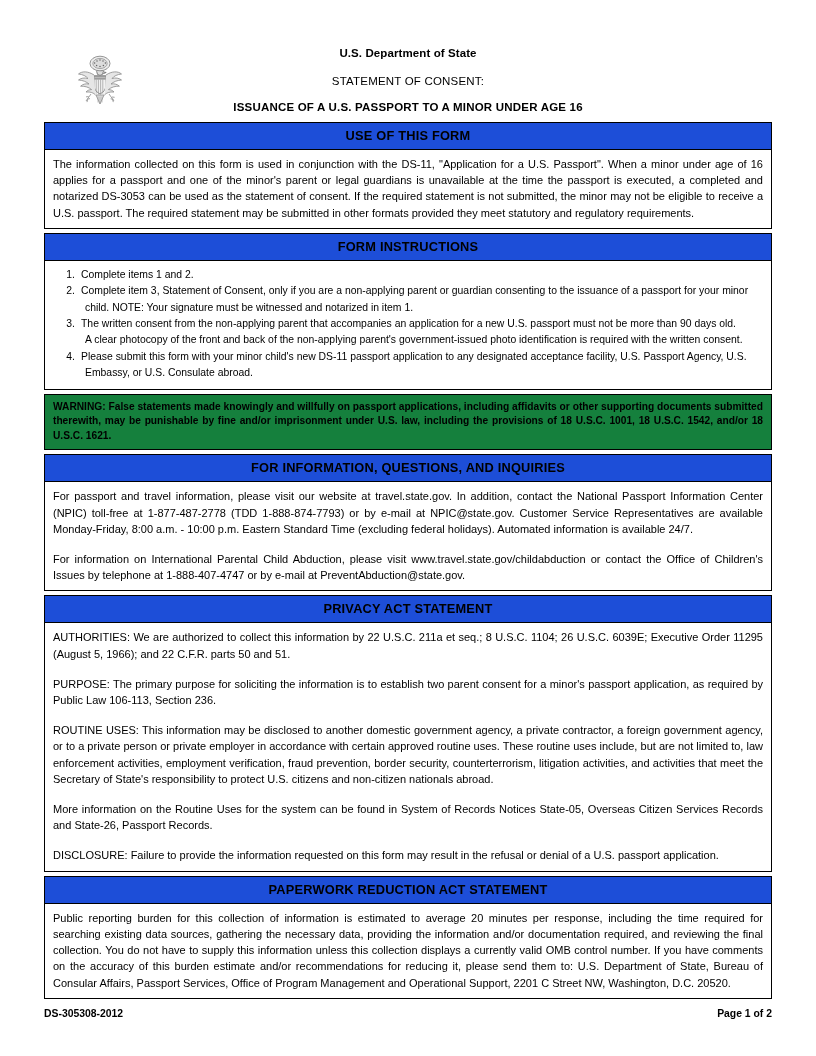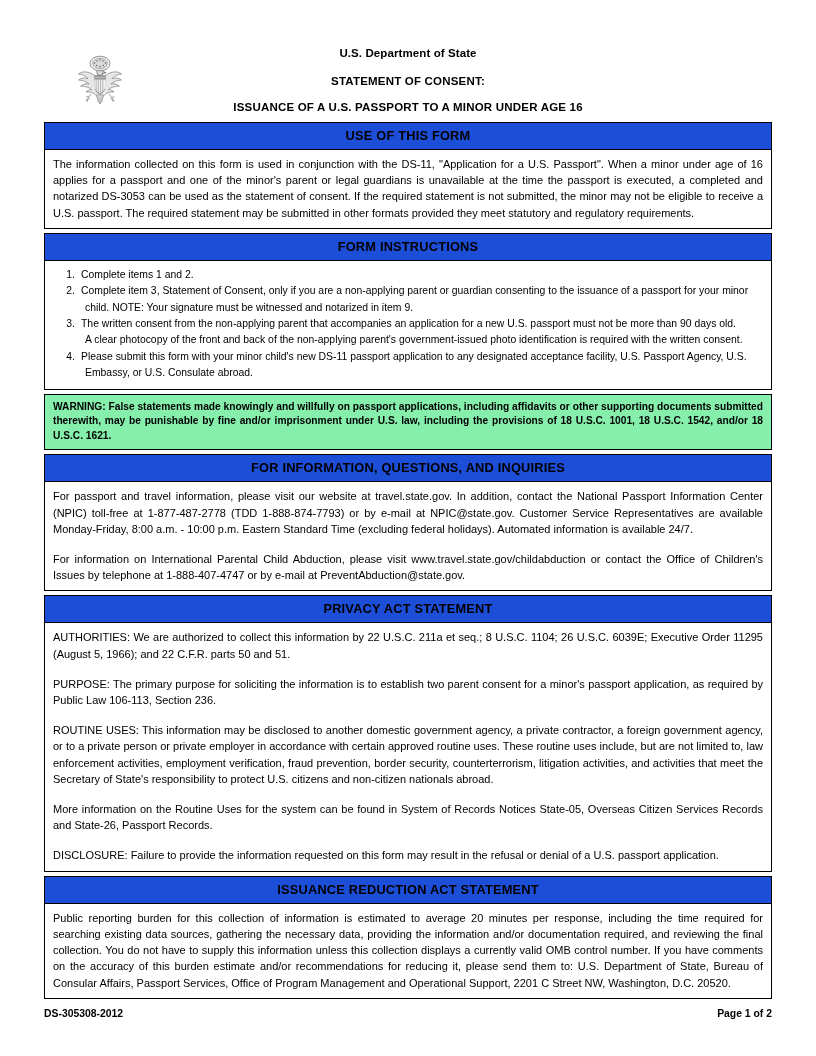--- a/index.html
+++ b/index.html
@@ -42,21 +42,21 @@
   }
   .title-line-1 {
     font-size: 11.5px;
     font-weight: bold;
     letter-spacing: 0.1px;
     line-height: 14px;
     margin-bottom: 14px;
   }
   .title-line-2 {
     font-size: 11.5px;
-    font-weight: bold;
+    font-weight: normal;
     letter-spacing: 0.2px;
     line-height: 14px;
     margin-bottom: 12px;
   }
   .title-line-3 {
     font-size: 11.5px;
     font-weight: bold;
     letter-spacing: 0.2px;
     line-height: 14px;
   }
@@ -119,21 +119,21 @@
   ol.instructions li .cont {
     display: block;
     padding-left: 4px;
   }
   
   .warning-box {
     border: 1.6px solid #000000;
     box-sizing: border-box;
     margin-bottom: 4px;
     padding: 5px 8px 6px 8px;
-    background: #86efac;
+    background: #15803d;
   }
   .warning-box p {
     margin: 0;
     font-size: 10.2px;
     font-weight: bold;
     line-height: 14.6px;
     text-align: justify;
   }
   
   .footer {
@@ -215,21 +215,21 @@
       <div class="band">FORM INSTRUCTIONS</div>
       <div class="body-box">
         <ol class="instructions">
           <li>
             <span class="num">1.</span>
             <span class="txt">Complete items 1 and 2.</span>
           </li>
           <li>
             <span class="num">2.</span>
             <span class="txt">Complete item 3, Statement of Consent, only if you are a non-applying parent or guardian consenting to the issuance of a passport for your minor</span>
-            <span class="cont">child.  NOTE: Your signature must be witnessed and notarized in item 9.</span>
+            <span class="cont">child.  NOTE: Your signature must be witnessed and notarized in item 1.</span>
           </li>
           <li>
             <span class="num">3.</span>
             <span class="txt">The written consent from the non-applying parent that accompanies an application for a new U.S. passport must not be more than 90 days old.</span>
             <span class="cont">A clear photocopy of the front and back of the non-applying parent's government-issued photo identification is required with the written consent.</span>
           </li>
           <li>
             <span class="num">4.</span>
             <span class="txt">Please submit this form with your minor child's new DS-11 passport application to any designated acceptance facility, U.S. Passport Agency, U.S.</span>
             <span class="cont">Embassy, or U.S. Consulate abroad.</span>
@@ -255,21 +255,21 @@
       <div class="body-box">
         <p class="just">AUTHORITIES:  We are authorized to collect this information by 22 U.S.C. 211a et seq.; 8 U.S.C. 1104; 26 U.S.C. 6039E; Executive Order 11295 (August 5, 1966); and 22 C.F.R. parts 50 and 51.</p>
         <p class="just">PURPOSE:  The primary purpose for soliciting the information is to establish two parent consent for a minor's passport application, as required by Public Law 106-113, Section 236.</p>
         <p class="just">ROUTINE USES:  This information may be disclosed to another domestic government agency, a private contractor, a foreign government agency, or to a private person or private employer in accordance with certain approved routine uses.  These routine uses include, but are not limited to, law enforcement activities, employment verification, fraud prevention, border security, counterterrorism, litigation activities, and activities that meet the Secretary of State's responsibility to protect U.S. citizens and non-citizen nationals abroad.</p>
         <p class="just">More information on the Routine Uses for the system can be found in System of Records Notices State-05, Overseas Citizen Services Records and State-26, Passport Records.</p>
         <p class="just">DISCLOSURE:  Failure to provide the information requested on this form may result in the refusal or denial of a U.S. passport application.</p>
       </div>
     </div>
 
     <div class="section">
-      <div class="band">ISSUANCE REDUCTION ACT STATEMENT</div>
+      <div class="band">PAPERWORK REDUCTION ACT STATEMENT</div>
       <div class="body-box">
         <p class="just">Public reporting burden for this collection of information is estimated to average 20 minutes per response, including the time required for searching existing data sources, gathering the necessary data, providing the information and/or documentation required, and reviewing the final collection.  You do not have to supply this information unless this collection displays a currently valid OMB control number.  If you have comments on the accuracy of this burden estimate and/or recommendations for reducing it, please send them to: U.S. Department of State, Bureau of Consular Affairs, Passport Services, Office of Program Management and Operational Support, 2201 C Street NW, Washington, D.C. 20520.</p>
       </div>
     </div>
 
   </div>
 
   <div class="footer">
     <div class="footer-left">
       <span>DS-3053</span>

